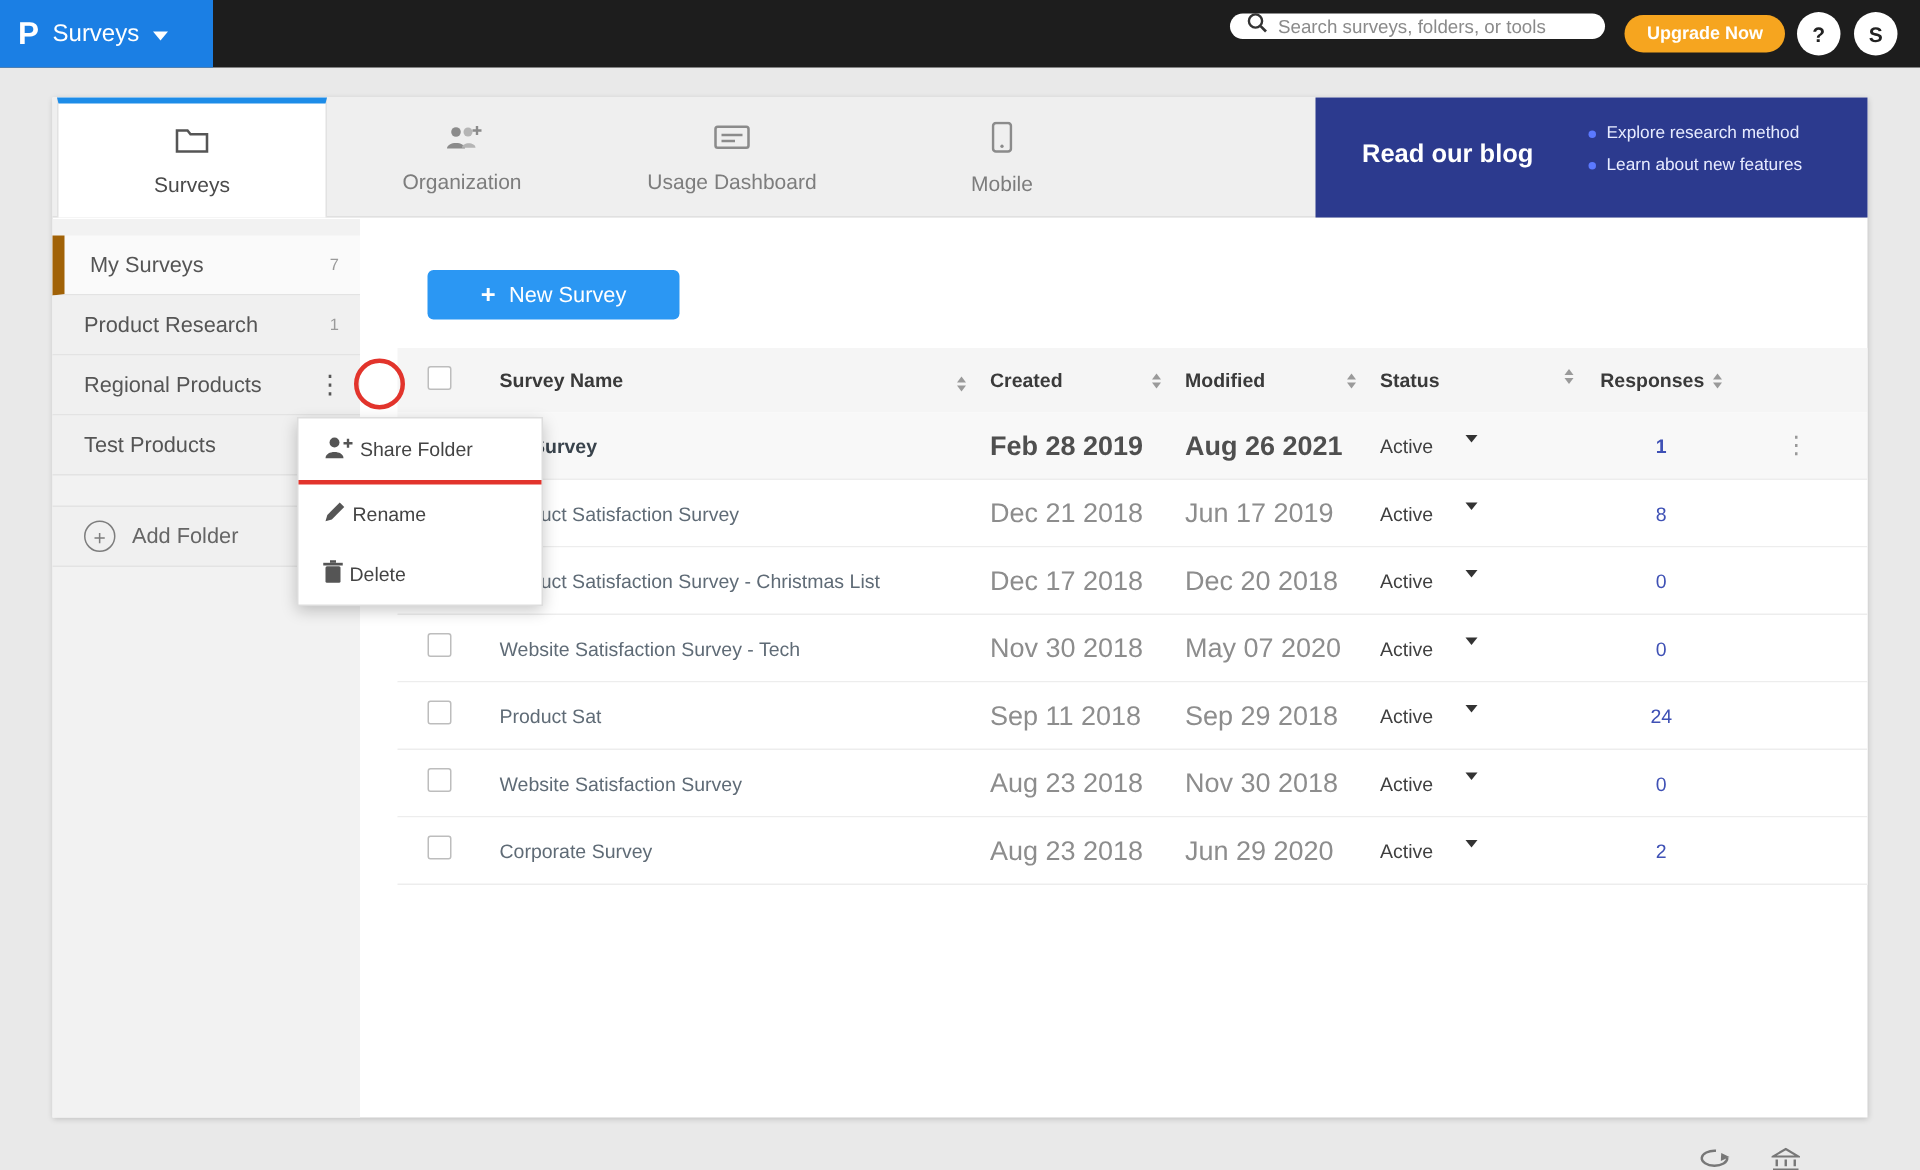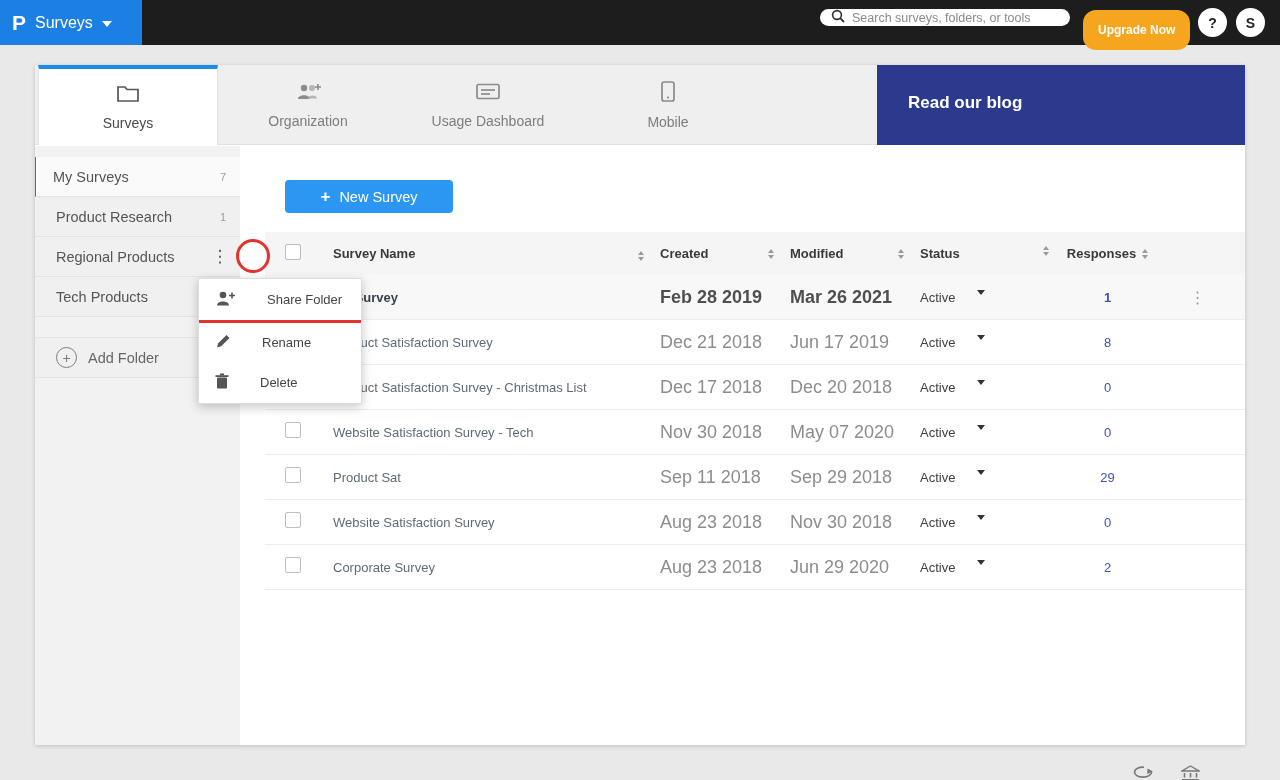--- a/index.html
+++ b/index.html
@@ -12,21 +12,21 @@
            display:flex; align-items:center; padding-left:12px; gap:9px; cursor:pointer; }
   .brand-logo { color:#fff; font-weight:bold; font-size:21px; }
   .brand-label { color:#fff; font-size:16px; }
   .caret-down-white { width:0; height:0; border-left:5px solid transparent; border-right:5px solid transparent; border-top:6px solid #fff; margin-top:2px; }
 
   .search-wrap { position:absolute; left:820px; top:9px; width:250px; height:17px; background:#fff;
                  border-radius:14px; display:flex; align-items:center; padding:0 11px; gap:7px; }
   .search-wrap input { border:none; outline:none; flex:1; font-size:12.5px; color:#333; background:transparent; font-family:"Liberation Sans",sans-serif;}
   .search-wrap input::placeholder { color:#8a8a8a; }
 
-  .upgrade-btn { position:absolute; left:1083px; top:10px; height:40px; padding:0 15px; border:none;
+  .upgrade-btn { position:absolute; left:1083px; top:10px; height:25px; padding:0 15px; border:none;
                  background:#f6a51f; color:#fff; font-weight:bold; font-size:12px; border-radius:13px;
                  line-height:25px; cursor:pointer; font-family:"Liberation Sans",sans-serif; }
   .circle-btn { position:absolute; top:8px; width:29px; height:29px; border-radius:50%; background:#fff;
                 color:#222; font-weight:bold; font-size:14px; display:flex; align-items:center;
                 justify-content:center; cursor:pointer; border:none; font-family:"Liberation Sans",sans-serif;}
   .help-btn { left:1198px; }
   .avatar-btn { left:1236px; }
 
   
   .card { position:absolute; left:35px; top:65px; width:1210px; height:680px; background:#fff;
@@ -45,21 +45,21 @@
   .blog-title { position:absolute; left:31px; top:28px; color:#fff; font-size:17px; font-weight:bold; cursor:pointer;}
   .blog-bullets { position:absolute; left:182px; top:18px; list-style:none; }
   .blog-bullets li { color:#e7ebff; font-size:11.5px; margin-bottom:9px; display:flex; align-items:center; gap:7px; }
   .blog-bullets .dot { width:5px; height:5px; border-radius:50%; background:#5b79ff; flex:0 0 auto; }
 
   
   .sidebar { position:absolute; left:0; top:81px; width:205px; height:599px; background:#f2f2f2; }
   .side-spacer { height:11px; }
   .side-item { height:40px; display:flex; align-items:center; padding-left:21px; font-size:14.5px;
                color:#555; border-bottom:1px solid #e3e3e3; background:#f0f0f0; cursor:pointer; position:relative; }
-  .side-item.active { background:#fafafa; border-left:1px solid #a16207; padding-left:17px; }
+  .side-item.active { background:#fafafa; border-left:8px solid #a16207; padding-left:17px; }
   .side-count { position:absolute; right:14px; font-size:11px; color:#9a9a9a; }
   .side-kebab { position:absolute; right:10px; font-size:17px; color:#555; cursor:pointer; width:20px; text-align:center;}
   .add-folder { margin-top:20px; height:41px; display:flex; align-items:center; gap:11px; padding-left:21px;
                 border-top:1px solid #e3e3e3; border-bottom:1px solid #e3e3e3; background:#f0f0f0;
                 color:#666; font-size:14.5px; cursor:pointer; }
   .plus-circle { width:21px; height:21px; border:1.5px solid #7d7d7d; border-radius:50%; display:flex;
                  align-items:center; justify-content:center; font-size:14px; color:#7d7d7d; }
 
   
   .new-survey-btn { position:absolute; left:250px; top:115px; width:168px; height:33px; background:#2b97f3;
@@ -93,21 +93,21 @@
   .tbl-row.first .s-name { color:#39434c; font-weight:bold; }
   .tbl-row.first .s-date { color:#4f4f4f; font-weight:bold; }
   .tbl-row.first .s-resp { font-weight:bold; }
 
   .footer-icons { position:absolute; right:45px; top:700px; display:flex; gap:26px; }
   .footer-icons span { cursor:pointer; }
 
   
   .ctx-menu { position:absolute; left:198px; top:278px; width:164px; background:#fff; border:1px solid #ddd;
               box-shadow:0 3px 10px rgba(0,0,0,0.22); z-index:50; }
-  .ctx-item { display:flex; align-items:center; gap:31px; padding-left:16px; font-size:13px; color:#444; cursor:pointer; }
+  .ctx-item { display:flex; align-items:center; gap:4px; padding-left:16px; font-size:13px; color:#444; cursor:pointer; }
   .ctx-item.share { height:44px; border-bottom:3px solid #e2342c; }
   .ctx-item.rename { height:39px; }
   .ctx-item.delete { height:41px; }
 
   
   .annot-circle { position:absolute; left:236px; top:239px; width:34px; height:34px; border:3px solid #e2342c;
                   border-radius:50%; z-index:40; pointer-events:none; }
 </style>
 </head>
 <body>
@@ -172,39 +172,49 @@
             <rect x="1" y="2.5" width="22" height="14" rx="1.5" fill="none" stroke="#8b8b8b" stroke-width="1.7"></rect>
             <line x1="5" y1="8" x2="19" y2="8" stroke="#8b8b8b" stroke-width="1.7"></line>
             <line x1="5" y1="12" x2="14" y2="12" stroke="#8b8b8b" stroke-width="1.7"></line>
           </svg>
       </span>
       <span>Usage Dashboard</span>
     </div>
 
     <div class="blog">
       <span class="blog-title">Read our blog</span>
+      <ul class="blog-bullets">
+        <li>
+            <span class="dot"></span>
+            <span>Explore research method</span>
+          </li>
+        <li>
+            <span class="dot"></span>
+            <span>Learn about new features</span>
+          </li>
+      </ul>
     </div>
   </div>
 
   <div class="sidebar">
     <div class="side-spacer"></div>
     <div class="side-item active">
       <span>My Surveys</span>
       <span class="side-count">7</span>
     </div>
     <div class="side-item">
       <span>Product Research</span>
       <span class="side-count">1</span>
     </div>
     <div class="side-item">
       <span>Regional Products</span>
       <span class="side-kebab">⋮</span>
     </div>
     <div class="side-item">
-      <span>Tech Products</span>
+      <span>Test Products</span>
     </div>
     <div class="add-folder">
       <span class="plus-circle">+</span>
       <span>Add Folder</span>
     </div>
   </div>
 
   <button class="new-survey-btn">
     <span class="plus">+</span>
     <span>New Survey</span>
@@ -253,21 +263,21 @@
 
     <div class="tbl-row first">
       <span class="col-cb"><span class="cb"></span></span>
       <span class="col-name">
           <span class="s-name">My Survey</span>
         </span>
       <span class="col-created">
           <span class="s-date">Feb 28 2019</span>
         </span>
       <span class="col-modified">
-          <span class="s-date">Mar 26 2021</span>
+          <span class="s-date">Aug 26 2021</span>
         </span>
       <span class="col-status">
           <span class="s-status">Active</span>
           <span class="caret-dk"></span>
         </span>
       <span class="col-resp">
           <span class="s-resp">1</span>
         </span>
       <span class="col-kebab">⋮</span>
     </div>
@@ -344,21 +354,21 @@
           <span class="s-date">Sep 11 2018</span>
         </span>
       <span class="col-modified">
           <span class="s-date">Sep 29 2018</span>
         </span>
       <span class="col-status">
           <span class="s-status">Active</span>
           <span class="caret-dk"></span>
         </span>
       <span class="col-resp">
-          <span class="s-resp">29</span>
+          <span class="s-resp">24</span>
         </span>
       <span class="col-kebab"></span>
     </div>
 
     <div class="tbl-row">
       <span class="col-cb"><span class="cb"></span></span>
       <span class="col-name">
           <span class="s-name">Website Satisfaction Survey</span>
         </span>
       <span class="col-created">

